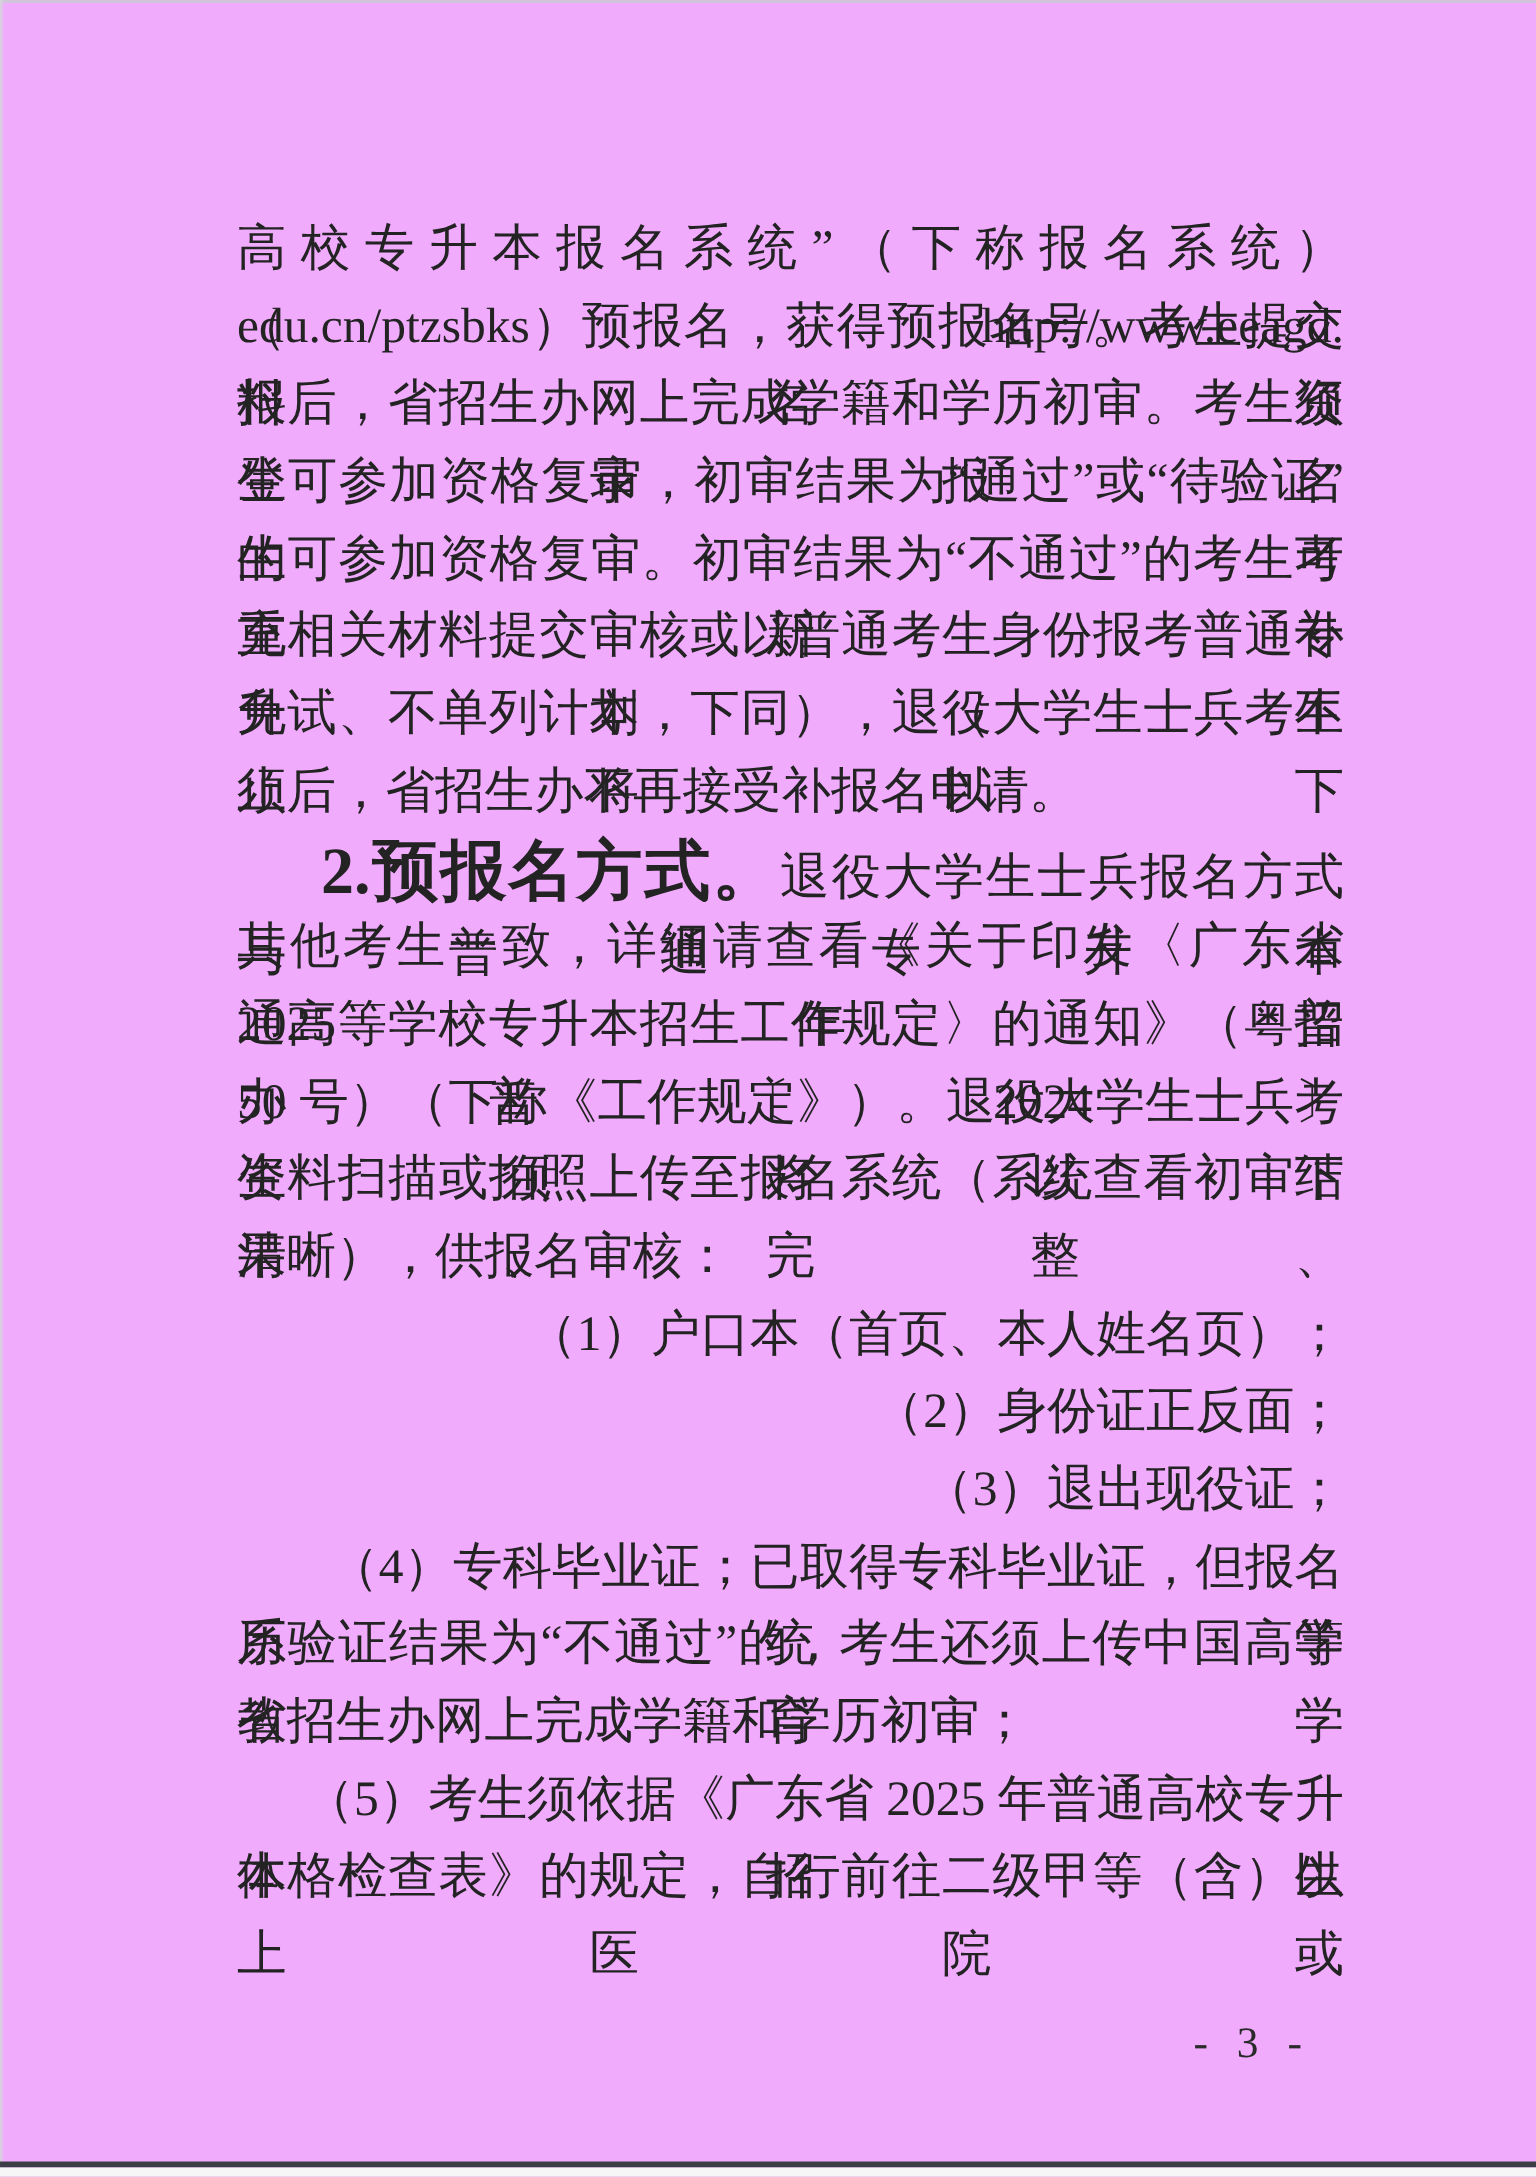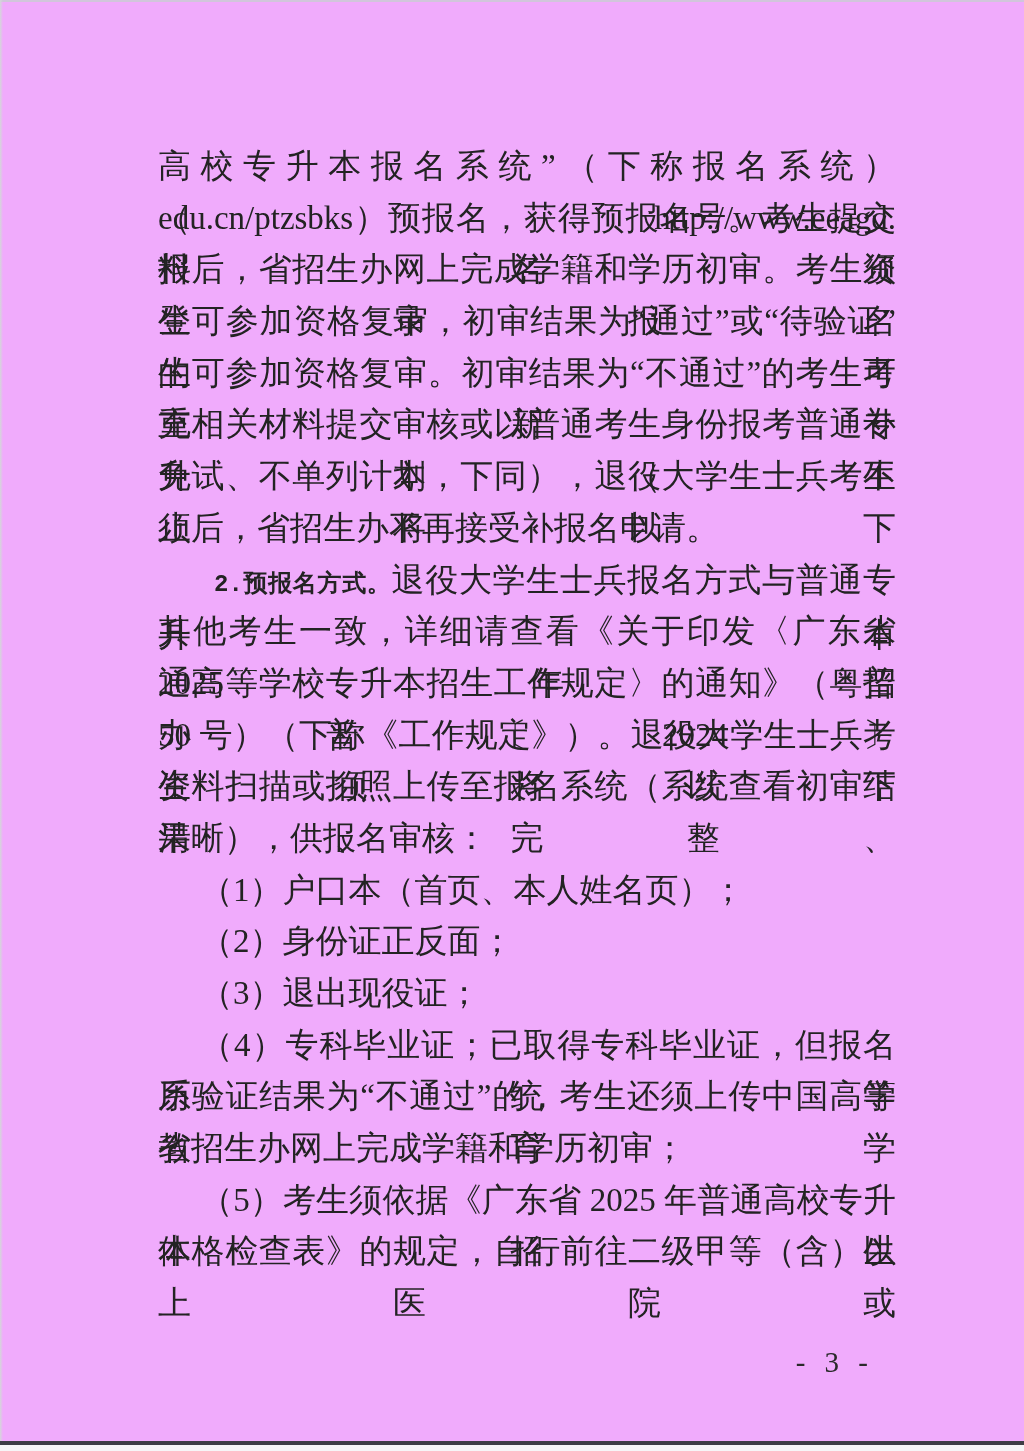--- a/index.html
+++ b/index.html
@@ -47,25 +47,25 @@
     letter-spacing: 0;
     white-space: normal;
     color: #232323;
   }
   
   .j {
     text-align: justify;
     text-align-last: justify;
   }
   .ind-num { text-indent: 56px; }   
-  .ind-paren { text-indent: 42px; } 
+  .ind-paren { text-indent: 42px; text-align: right; } 
   .b {
     font-weight: bold;
-    font-family: Liberation Mono, monospace;
-    font-size: 24px;
+    font-family: Liberation Serif, serif;
+    font-size: 44px;
   }
   .footer {
     position: absolute;
     top: 1346px;
     left: 0;
     width: 874px;           
     text-align: right;
     font-size: 29px;
     letter-spacing: 6px;
     color: #2a2a2a;

